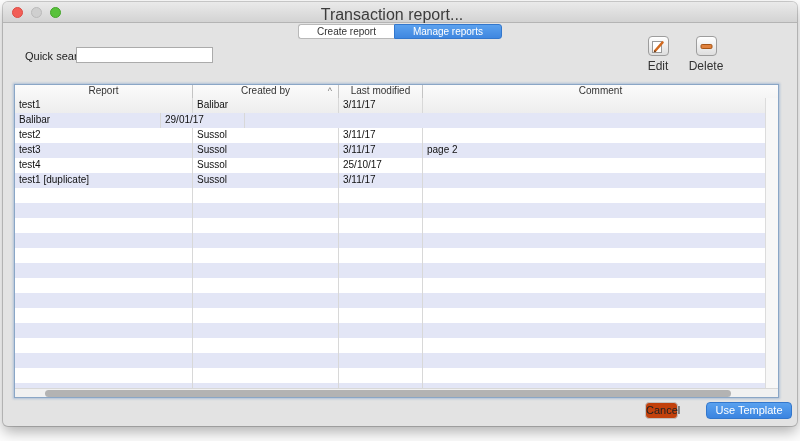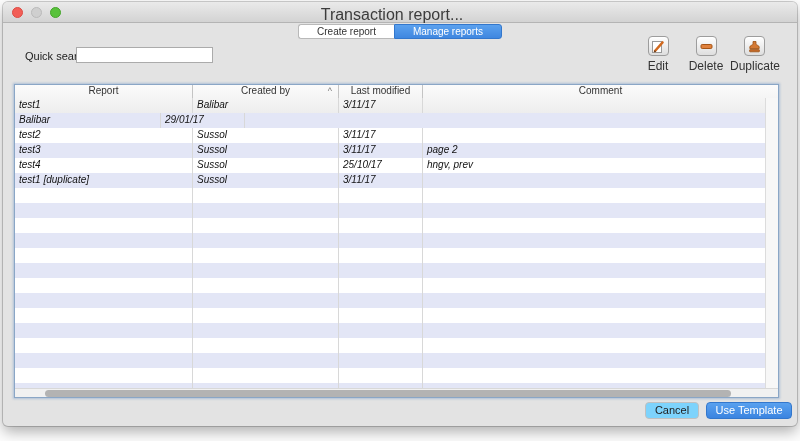--- a/index.html
+++ b/index.html
@@ -54,37 +54,37 @@
   .hcell { text-align:center; line-height:12px; border-right:1px solid #c4c4c4;
            position:relative; white-space:nowrap; overflow:hidden; }
   .hcell:last-child { border-right:none; }
   .c-report  { width:178px; }
   .c-created { width:146px; }
   .c-modified{ width:84px;  }
   .c-comment { flex:1; }
   .sort-caret { position:absolute; right:6px; top:0; font-size:9px; color:#777; line-height:12px; }
 
   .tbody { position:absolute; left:0; top:13px; right:13px; bottom:9px; overflow:hidden; }
-  .trow { display:flex; height:15px;font-style:italic; }
+  .trow { display:flex; height:15px; }
   .trow.odd { background:#e3e6f6; }
   .tcell { font-size:10px; color:#111; line-height:13.5px; padding-left:4px;
            border-right:1px solid #d8d8d8; white-space:nowrap; overflow:hidden; }
   .tcell.c-comment { border-right:none; }
 
   .vstrip { position:absolute; right:0; top:13px; width:13px; bottom:9px;
             background:#f7f7f7; border-left:1px solid #dcdcdc; }
   .hscroll { position:absolute; left:0; right:0; bottom:0; height:9px;
              background:#f1f1f1; border-top:1px solid #d8d8d8; }
   .hthumb { position:absolute; left:30px; width:686px; top:1px; height:7px;
             background:#b3b3b3; border-radius:4px; }
 
   
   .btn { position:absolute; height:17px; font-size:11px; line-height:15px;
          text-align:center; border-radius:4px; cursor:default; }
-  .btn.cancel { left:642px; top:400px; width:54px; background:#7dd3fc;
+  .btn.cancel { left:642px; top:400px; width:33px; background:#c2410c;
                 border:1px solid #c0c0c0; color:#222; }
   .btn.primary { left:703px; top:400px; width:86px; color:#fff;
                  background:linear-gradient(#59a1ef,#3b84e0); border:1px solid #3377cc; }
 </style>
 </head>
 <body>
 
 <div class="window">
 
   <div class="titlebar">
@@ -118,29 +118,20 @@
 
   <div class="tool" style="left:679px">
     <div class="tool-btn">
       <svg width="15" height="15" viewBox="0 0 15 15">
         <rect x="2" y="5.5" width="11" height="4" rx="1.2" fill="#e0813c" stroke="#a55415" stroke-width="1"></rect>
       </svg>
     </div>
     <div class="tool-label">Delete</div>
   </div>
 
-  <div class="tool" style="left:727px">
-    <div class="tool-btn">
-      <svg width="15" height="15" viewBox="0 0 15 15">
-        <path d="M6 2.5 h3 v2.6 c0 1 3.2 1.2 3.2 3 v1.4 H2.8 V8.1 c0-1.8 3.2-2 3.2-3 z" fill="#d47a35" stroke="#9c5012" stroke-width="0.8"></path>
-        <rect x="2.6" y="10.6" width="9.8" height="2.2" rx="0.6" fill="#c4692a" stroke="#9c5012" stroke-width="0.8"></rect>
-      </svg>
-    </div>
-    <div class="tool-label">Duplicate</div>
-  </div>
 
   <div class="tablewrap">
     <div class="thead">
       <div class="hcell c-report"><span>Report</span></div>
       <div class="hcell c-created"><span>Created by</span><span class="sort-caret">^</span></div>
       <div class="hcell c-modified"><span>Last modified</span></div>
       <div class="hcell c-comment"><span>Comment</span></div>
     </div>
     <div class="tbody">
         <div class="trow even">
@@ -163,21 +154,20 @@
         <div class="trow odd">
           <div class="tcell c-report">test3</div>
           <div class="tcell c-created">Sussol</div>
           <div class="tcell c-modified">3/11/17</div>
           <div class="tcell c-comment">page 2</div>
         </div>
         <div class="trow even">
           <div class="tcell c-report">test4</div>
           <div class="tcell c-created">Sussol</div>
           <div class="tcell c-modified">25/10/17</div>
-          <div class="tcell c-comment">hngv, prev</div>
         </div>
         <div class="trow odd">
           <div class="tcell c-report">test1 [duplicate]</div>
           <div class="tcell c-created">Sussol</div>
           <div class="tcell c-modified">3/11/17</div>
           <div class="tcell c-comment"></div>
         </div>
         <div class="trow even">
           <div class="tcell c-report"></div>
           <div class="tcell c-created"></div>

